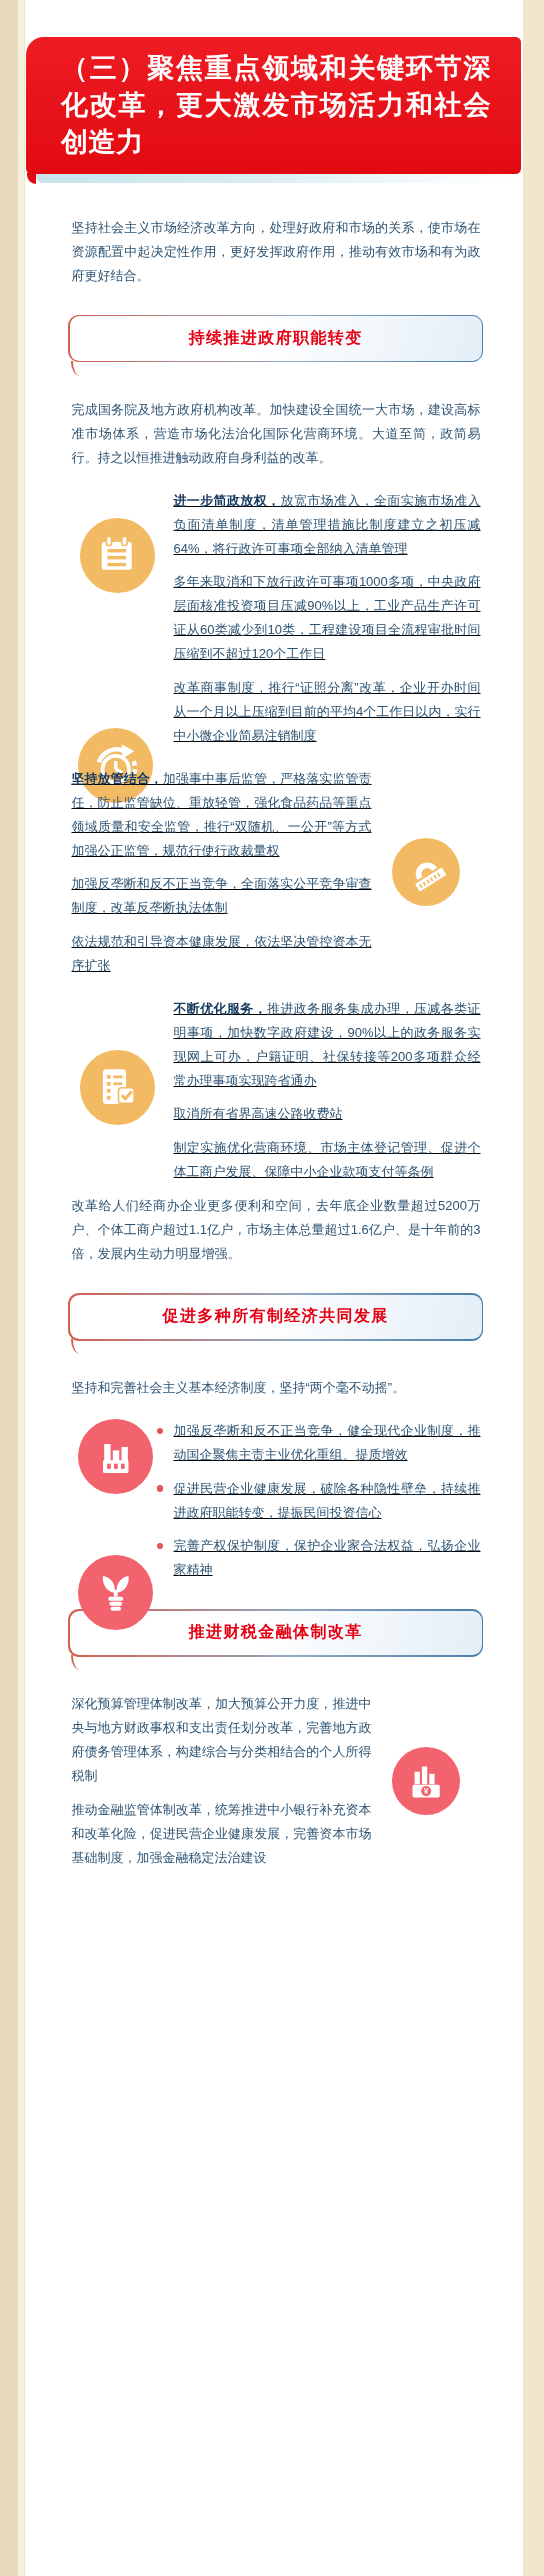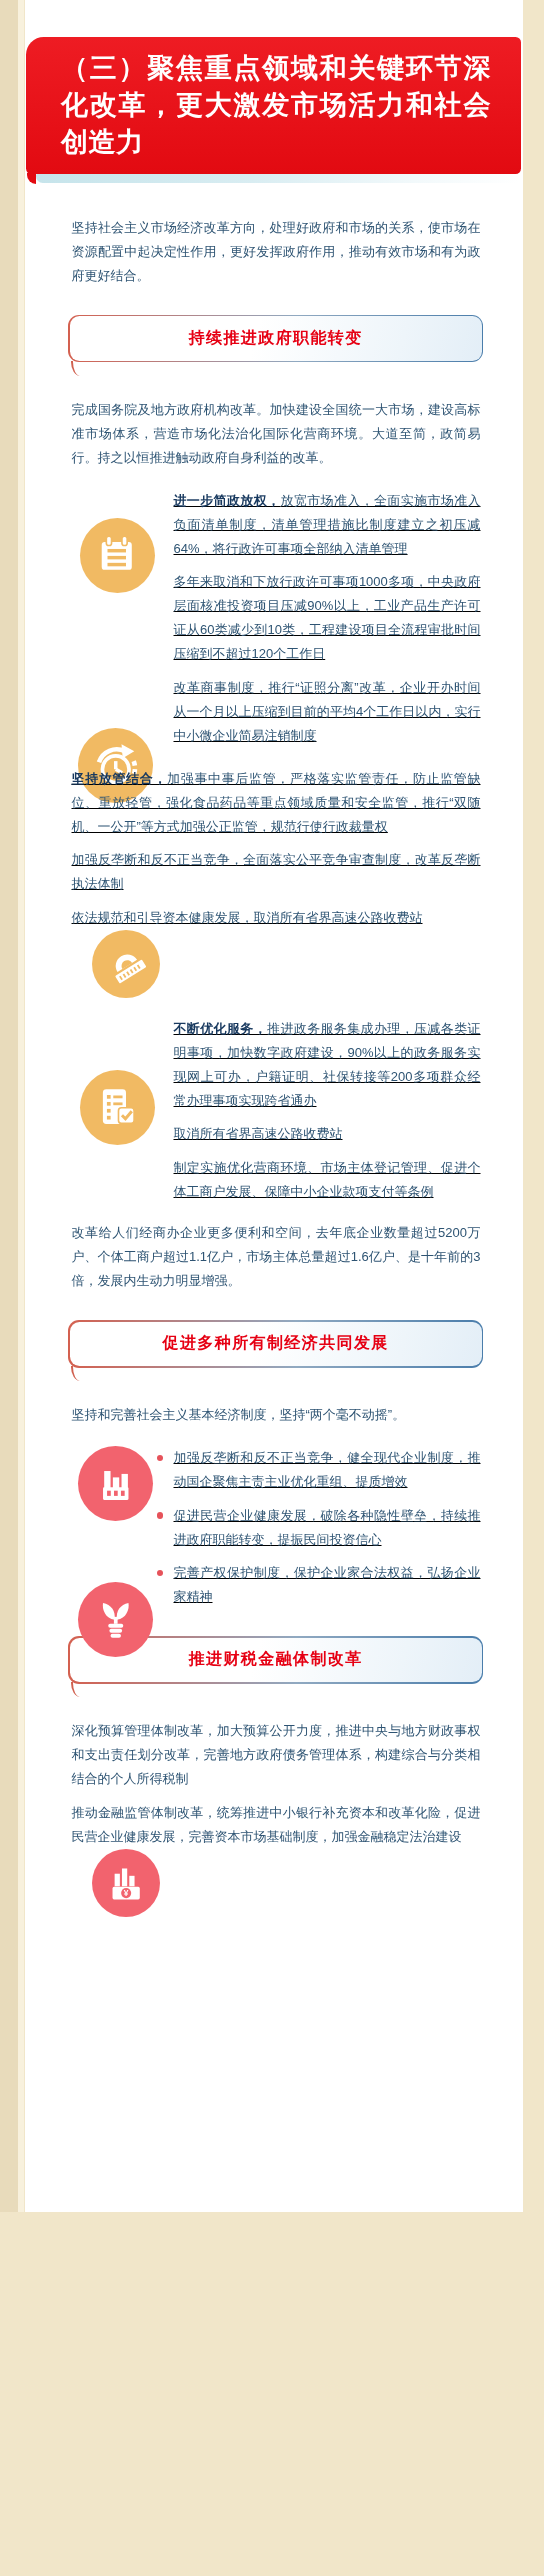--- a/index.html
+++ b/index.html
@@ -1,39 +1,39 @@
 <!DOCTYPE html>
 <html style="font-size:11px"><head>
 <meta charset="utf-8">
 <style>
   * { margin:0; padding:0; box-sizing:border-box; }
   html,body { background:#f1e6c9; }
   body { font-family:"Liberation Sans","DejaVu Sans",sans-serif; }
-  .page { position:relative; width:544px; height:2212px; margin:0 auto; overflow:hidden;
+  .page { position:relative; width:544px; height:2576px; margin:0 auto; overflow:hidden;
           background:linear-gradient(90deg,#e8dbbb 0px,#e8dbbb 17.7px,#f8f1dd 17.7px,#f8f1dd 24.5px,#f1e6c9 24.5px); }
   .card { position:absolute; left:24.5px; top:0; width:498px; height:2576px; background:#ffffff; }
 
   
   .ribbon-wrap { position:relative; margin:37px 1.4px 0 1.4px; }
   .ribbon { background:linear-gradient(180deg,#ee1c23,#e20a11); border-radius:17.7px 5.4px 5.4px 5.4px;
             padding:13px 30px 13px 35px; }
   .ribbon-title { color:#ffffff; font-weight:bold; font-size:27px; line-height:37px; letter-spacing:0.7px; text-align:justify; }
   .ribbon-curl { position:absolute; left:0.7px; bottom:-9.5px; width:9.5px; height:11px;
                  background:#e20a11; border-bottom-left-radius:9.5px; }
   .ribbon-shadow { height:8.8px; margin:0 2.7px 0 11px;
                    background:linear-gradient(90deg,#c6e4eb 0%,#d9edf2 45%,#f2f9fb 78%,#ffffff 100%);
                    border-radius:1.4px 1.4px 5.4px 6.8px; }
 
   .content { padding:0 42px 0 47px; }
 
   .p { font-size:13px; line-height:24px; color:#2e5473; text-align:justify; text-justify:inter-ideograph; }
   .lead { font-weight:bold; color:#18395f; }
   .intro-p { margin-top:33px; }
   .sec-p { margin-top:22px; }
-  .closing-p { margin-top:17px; }
+  .closing-p { margin-top:10px; }
 
   
   .sec-box { margin:27px -2.7px 0 -3.4px; background:linear-gradient(90deg,#d4604f,#90a9c1 55%,#4a7dab);
              border-radius:11px; padding:1.7px; }
   .sec-inner { background:linear-gradient(105deg,#ffffff 45%,#eef5fa 80%,#e3eef7);
                border-radius:9.5px; text-align:center; padding:11.6px 6.8px; }
   .sec-title { font-size:16px; font-weight:bold; color:#e60013; letter-spacing:1.4px; }
   .sec-tail { width:9.5px; height:15px; margin:-1.4px 0 0 -0.7px;
               border-left:2px solid #d0604f; border-bottom-left-radius:100% 100%; }
 
@@ -46,21 +46,21 @@
   .circle.orange { background:#f1ba63; }
   .circle.red { background:#f2636e; }
   .circle svg { width:74%; height:74%; }
   .abs { position:absolute; }
   .icon-a1 { left:8.2px; top:28.6px; }
   .icon-a2 { left:6.8px; top:239px; }
   .icon-c1 { left:8.2px; top:53px; }
   .icon-f1 { left:6.8px; top:0px; }
   .icon-f2 { left:6.8px; top:136px; }
 
-  .flex-right { display:flex;flex-direction:column; }
+  .flex-right { display:flex; }
   .flex-right .txt { flex:1; }
   .icon-col { width:109px; flex:none; display:flex; align-items:center; justify-content:center; }
   .icon-col .circle { width:68px; height:68px; }
 
   
   .blist { list-style:none; }
   .blist li { position:relative; }
   .blist li + li { margin-top:9.5px; }
   .blist li::before { content:""; position:absolute; left:-16.3px; top:8.8px; width:6.1px; height:6.1px;
                       border-radius:50%; background:#e6525a; }
@@ -117,21 +117,21 @@
           <p class="p"><span class="lead">进一步简政放权，</span><span>放宽市场准入，全面实施市场准入负面清单制度，清单管理措施比制度建立之初压减64%，将行政许可事项全部纳入清单管理</span></p>
           <p class="p gap">多年来取消和下放行政许可事项1000多项，中央政府层面核准投资项目压减90%以上，工业产品生产许可证从60类减少到10类，工程建设项目全流程审批时间压缩到不超过120个工作日</p>
           <p class="p gap">改革商事制度，推行“证照分离”改革，企业开办时间从一个月以上压缩到目前的平均4个工作日以内，实行中小微企业简易注销制度</p>
         </div>
       </div>
 
       <div class="media m-top flex-right">
         <div class="txt">
           <p class="p"><span class="lead">坚持放管结合，</span><span>加强事中事后监管，严格落实监管责任，防止监管缺位、重放轻管，强化食品药品等重点领域质量和安全监管，推行“双随机、一公开”等方式加强公正监管，规范行使行政裁量权</span></p>
           <p class="p gap">加强反垄断和反不正当竞争，全面落实公平竞争审查制度，改革反垄断执法体制</p>
-          <p class="p gap">依法规范和引导资本健康发展，取消所有省界高速公路收费站</p>
+          <p class="p gap">依法规范和引导资本健康发展，依法坚决管控资本无序扩张</p>
         </div>
         <div class="icon-col">
           <div class="circle orange">
             <svg viewBox="0 0 48 48" aria-hidden="true">
               <g transform="rotate(-32 24 24)">
                 <path d="M13 26 A 11 11 0 0 1 35 26 L13 26 Z" fill="#fff"></path>
                 <path d="M18.5 26 A 5.5 5.5 0 0 1 29.5 26 Z" fill="#f1ba63"></path>
                 <rect x="9" y="28" width="30" height="8.5" rx="1" fill="#fff"></rect>
                 <rect x="12" y="30.5" width="1.7" height="4" fill="#f1ba63"></rect>
                 <rect x="16" y="30.5" width="1.7" height="4" fill="#f1ba63"></rect>

